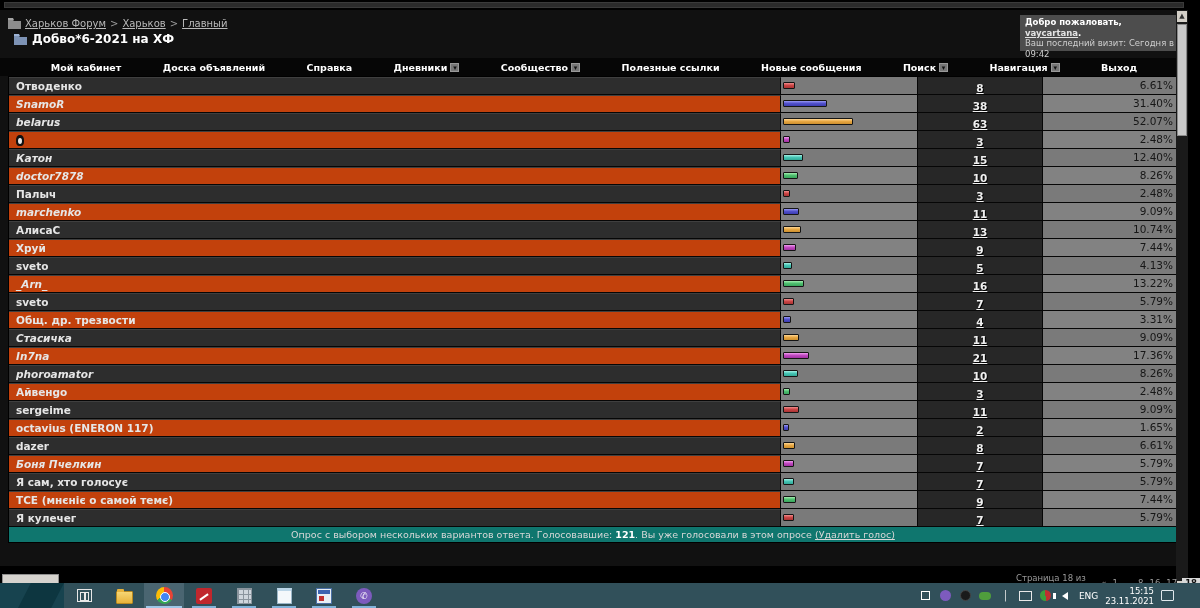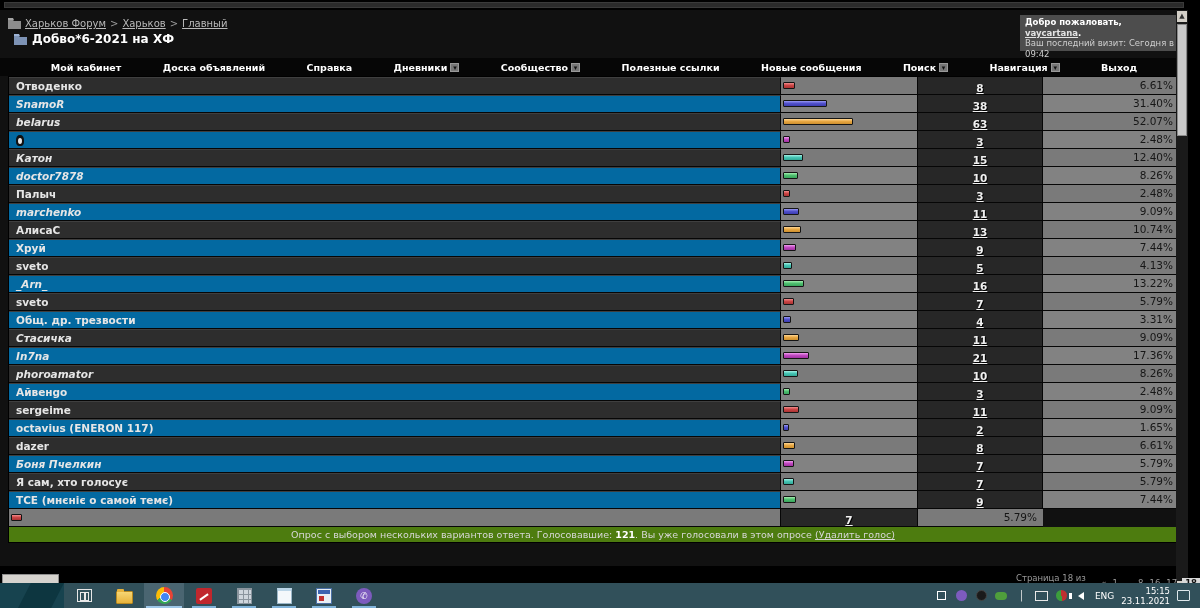--- a/index.html
+++ b/index.html
@@ -24,32 +24,32 @@
   .poll-head{height:17px;background:#3e3e3e;border-bottom:1px solid #000;color:#fff;font-size:10.5px;line-height:17px;padding-left:6px;}
   .poll-head b{font-weight:bold;}
   .prow{display:grid;grid-template-columns:772px 137px 125px 136px;height:18px;}
   .cell{border-bottom:1px solid #060606;overflow:hidden;}
   .c-name{background:#2d2d2d;border-top:1px solid #3f3f3f;color:#e6e6e6;font-size:10.5px;font-weight:bold;line-height:16px;padding-left:7px;border-right:1px solid #060606;}
   .c-name.it{font-style:italic;}
   .c-bar{background:#7a7a7a;border-right:1px solid #060606;padding:5px 0 0 2px;}
   .c-votes{background:#272727;border-right:1px solid #060606;text-align:center;}
   .c-votes a{color:#f0f0f0;font-size:10.5px;font-weight:bold;text-decoration:underline;line-height:17px;text-shadow:1px 1px 0 #000;cursor:pointer;}
   .c-pct{background:#7a7a7a;text-align:right;color:#161616;font-size:10.5px;line-height:17px;padding-right:6px;}
-  .alt .c-name{background:#0369a1;}
+  .alt .c-name{background:#c2410c;}
   .alt .c-bar,.alt .c-pct{background:#828282;}
   .bar{height:7px;border:1px solid #141414;border-radius:1px;}
   .bar-red{background:linear-gradient(#f29090,#cc4646 45%,#a83333);}
   .bar-blue{background:linear-gradient(#9a9af5,#5252cc 45%,#3c3cb0);}
   .bar-orange{background:linear-gradient(#ffd896,#e8a844 45%,#cc8f2e);}
   .bar-magenta{background:linear-gradient(#f0a0f0,#c24ac2 45%,#a032a0);}
   .bar-teal{background:linear-gradient(#a8f0e4,#47c6b6 45%,#32a896);}
   .bar-green{background:linear-gradient(#a8eeb2,#4fc070 45%,#3aa45c);}
   .penguin{display:inline-block;width:8px;height:11px;background:#111;border-radius:45% 45% 40% 40%;position:relative;top:2px;}
   .penguin::after{content:"";position:absolute;left:2px;top:3px;width:4px;height:6px;background:#e8e8e8;border-radius:50%;}
-  .poll-foot{height:15px;background:#4d7c0f;text-align:center;color:#d8d8d8;font-size:9.5px;line-height:15px;}
+  .poll-foot{height:15px;background:#0f766e;text-align:center;color:#d8d8d8;font-size:9.5px;line-height:15px;}
   .poll-foot b{color:#fff;}
   .poll-foot a{color:#d8d8d8;text-decoration:underline;cursor:pointer;}
   
   .pagination{position:absolute;left:1016px;top:573px;display:flex;align-items:center;gap:4px;font-size:8.5px;color:#9a9a9a;}
   .pagination a{color:#9a9a9a;text-decoration:none;cursor:pointer;padding:0 1px;}
   .pg-cur{background:#d9d9d9;color:#111;padding:0 3px;font-weight:bold;}
   .tooltip-stub{position:absolute;left:2px;top:574px;width:57px;height:11px;background:#d6d3ce;border:1px solid #8f8f8f;}
   
   .scrollbar{position:absolute;right:0;top:0;width:12px;height:583px;background:#1a1a1a;}
   .sb-btn{position:absolute;left:1px;width:10px;height:11px;background:#d4d0c8;color:#333;font-size:7px;line-height:11px;text-align:center;cursor:pointer;}
@@ -57,21 +57,21 @@
   .sb-down{bottom:1px;}
   .sb-thumb{position:absolute;left:1px;top:14px;width:10px;height:112px;background:#c9c9c9;border:1px solid #8a8a8a;cursor:pointer;}
   
   .taskbar{position:absolute;left:0;bottom:0;width:1200px;height:25px;background:#31505a;display:flex;align-items:stretch;}
   .start{position:relative;width:64px;height:25px;background:#17434f;cursor:pointer;}
   .start::after{content:"";position:absolute;left:18px;top:0;width:46px;height:25px;background:#0d3640;clip-path:polygon(28% 0,100% 0,72% 100%,0 100%);}
   .tb-btn{width:40px;height:25px;display:flex;align-items:center;justify-content:center;position:relative;cursor:pointer;}
   .tb-btn.open::after{content:"";position:absolute;left:8px;right:8px;bottom:0;height:2px;background:#7fb2d9;}
   .tb-btn.active{background:#4a6571;}
   .tb-btn.active::after{left:2px;right:2px;background:#9ec7e8;}
-  .tray{margin-left:auto;display:flex;align-items:center;gap:7px;padding-right:6px;}
+  .tray{margin-left:auto;display:flex;align-items:center;gap:7px;padding-right:22px;}
   .tray-ico{width:13px;height:13px;display:flex;align-items:center;justify-content:center;cursor:pointer;font-size:9px;color:#fff;}
   .tray-lang{color:#fff;font-size:9px;cursor:pointer;}
   .clock{color:#fff;font-size:8.5px;line-height:10px;text-align:right;cursor:pointer;}
   .chrome-ico{width:17px;height:17px;border-radius:50%;background:conic-gradient(#ea4335 0 120deg,#34a853 0 240deg,#fbbc05 0 360deg);position:relative;}
   .chrome-ico::after{content:"";position:absolute;left:4.5px;top:4.5px;width:8px;height:8px;border-radius:50%;background:#4285f4;border:1.5px solid #fff;}
   .viber-ico{width:16px;height:16px;border-radius:50%;background:#7d5bbe;color:#fff;font-size:9px;display:flex;align-items:center;justify-content:center;}
   .pdf-ico{width:16px;height:16px;background:#c0272d;border-radius:2px;transform:rotate(0deg);position:relative;}
   .pdf-ico::after{content:"";position:absolute;left:3px;top:8px;width:10px;height:2px;background:#fff;transform:rotate(-35deg);}
   .calc-ico{width:15px;height:16px;background:#cfd6dd;border:1px solid #8b959e;background-image:linear-gradient(#8b959e 1px,transparent 1px),linear-gradient(90deg,#8b959e 1px,transparent 1px);background-size:5px 5px;}
   .note-ico{width:15px;height:16px;background:#f4f8fb;border:1px solid #9bb7c9;border-top:3px solid #bcd6e8;}
@@ -354,20 +354,21 @@
   </div>
           <div class="prow alt">
     <div class="cell c-name">ТСЕ (мнєніє о самой темє)</div>
     <div class="cell c-bar">
               <div class="bar bar-green" style="width: 13px;"></div>
             </div>
     <div class="cell c-votes"><a>9</a></div>
     <div class="cell c-pct">7.44%</div>
   </div>
           <div class="prow">
+    <div class="cell c-name">Я кулечег</div>
     <div class="cell c-bar">
               <div class="bar bar-red" style="width: 11px;"></div>
             </div>
     <div class="cell c-votes"><a>7</a></div>
     <div class="cell c-pct">5.79%</div>
   </div>
         </div>
       <div class="poll-foot">
         <span>Опрос с выбором нескольких вариантов ответа. Голосовавшие: </span><b>121</b><span>. Вы уже голосовали в этом опросе </span><a>(Удалить голос)</a>
       </div>

